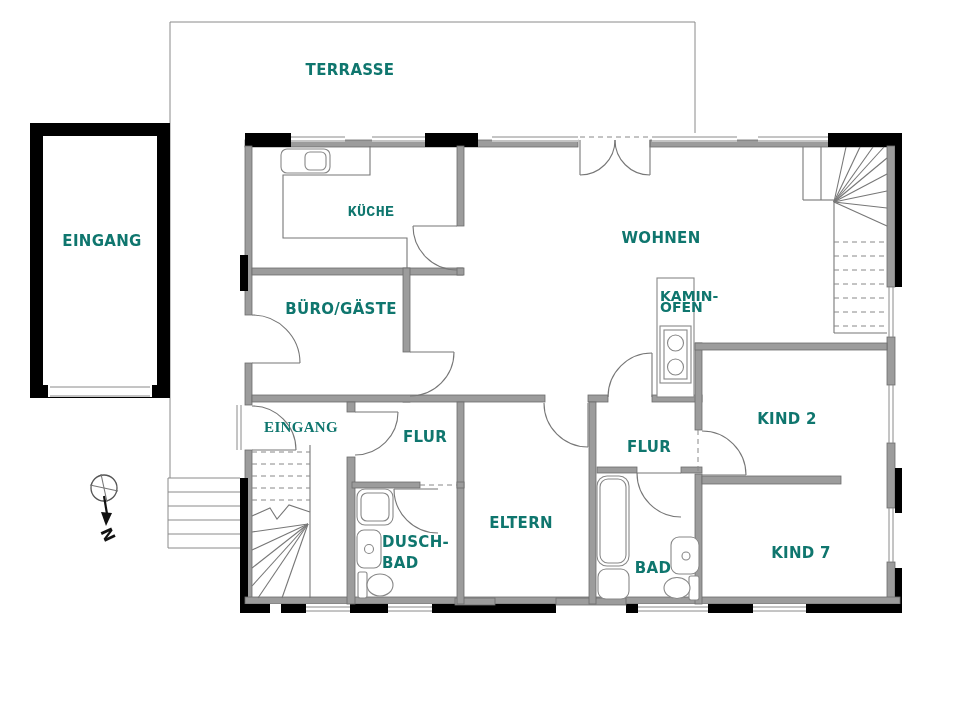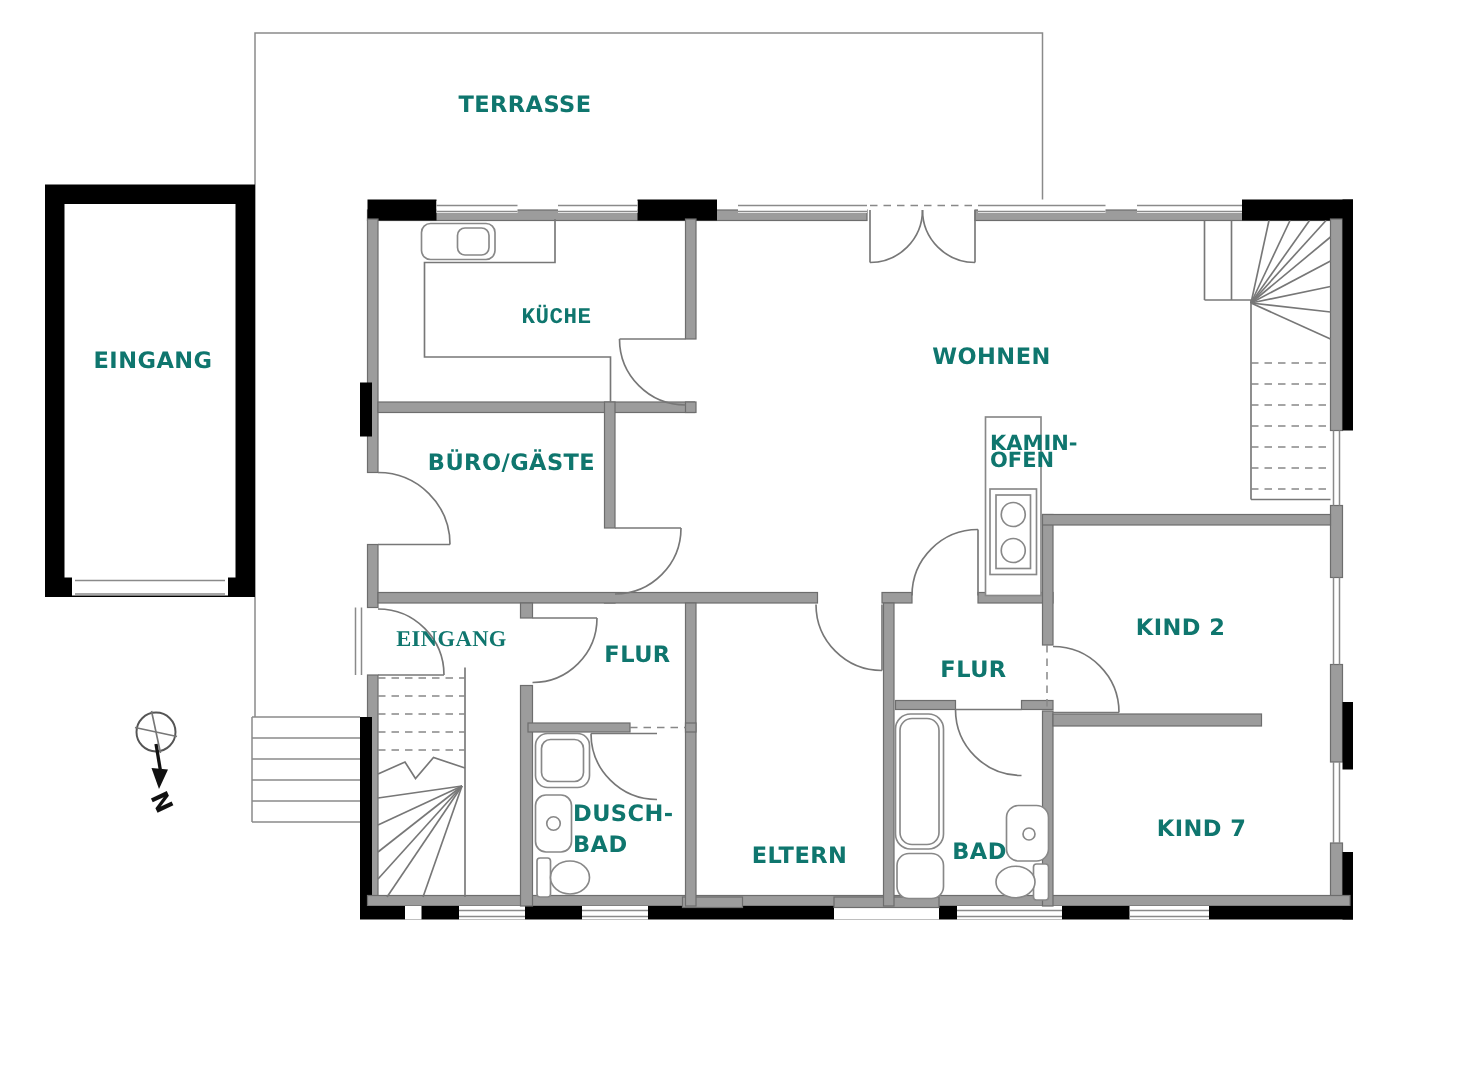--- a/index.html
+++ b/index.html
@@ -314,20 +314,20 @@
 
   <div class="lbl" style="left:350px;top:70px;">TERRASSE</div>
   <div class="lbl" style="left:102px;top:241px;">EINGANG</div>
   <div class="lbl" style="left:371px;top:212px;font-family:Liberation Mono, monospace;">KÜCHE</div>
   <div class="lbl" style="left:661px;top:238px;">WOHNEN</div>
   <div class="lbl" style="left:341px;top:309px;text-align:center;">BÜRO/GÄSTE</div>
   <div class="lbl" style="left:301px;top:427px;font-family:Liberation Serif, serif;">EINGANG</div>
   <div class="lbl" style="left:425px;top:437px;">FLUR</div>
   <div class="lbl" style="left:649px;top:447px;">FLUR</div>
   <div class="lbl" style="left:787px;top:419px;">KIND 2</div>
-  <div class="lbl" style="left:533px;top:523px;margin-top:48px;">ELTERN</div>
+  <div class="lbl" style="left:521px;top:523px;">ELTERN</div>
   <div class="lbl tl" style="left:382px;top:532px;">DUSCH-
 BAD</div>
   <div class="lbl" style="left:653px;top:568px;">BAD</div>
   <div class="lbl" style="left:801px;top:553px;">KIND 7</div>
   <div class="lbl tl small" style="left:660px;top:291px;">KAMIN-
 OFEN</div>
 </div>
 
 </body></html>

